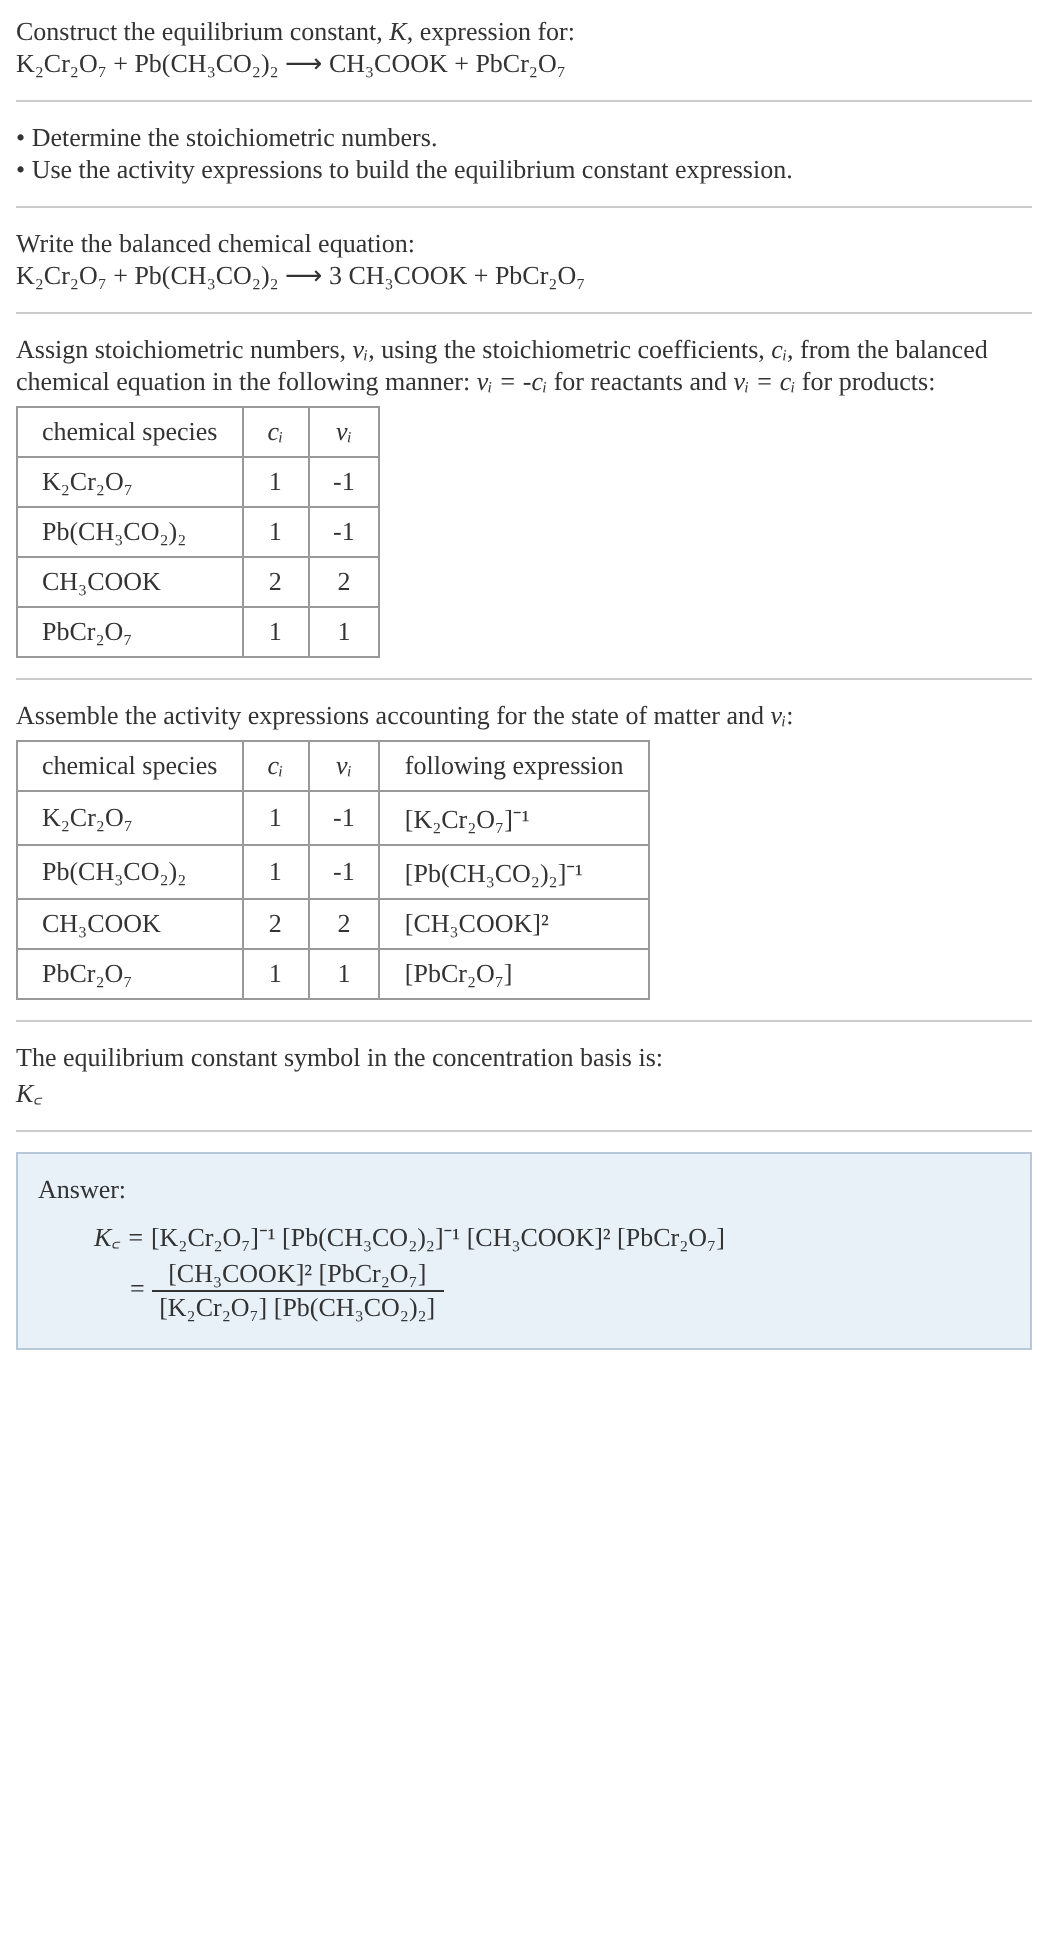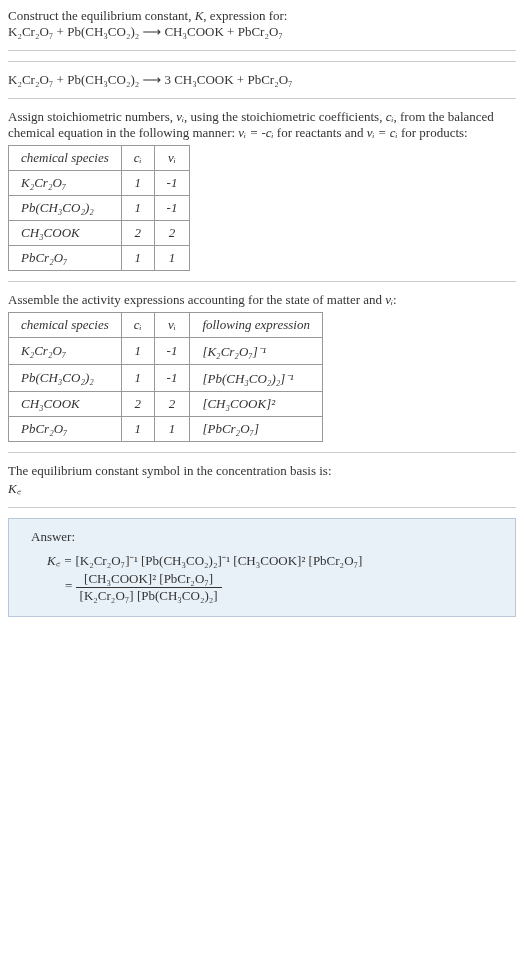--- a/index.html
+++ b/index.html
@@ -24,37 +24,35 @@
     }
     table {
       border-collapse: collapse;
       margin-top: 4px;
     }
     th, td {
       border: 1px solid #999;
       padding: 4px 12px;
       text-align: left;
       font-weight: normal;
-      font-style: italic;
     }
     th {
       background: #fff;
     }
     td.center, th.center {
       text-align: center;
     }
     .answer-box {
       background: #e8f0f8;
       border: 1px solid #b8c8d8;
       padding: 10px;
       margin-top: 4px;
     }
     .answer-box .label {
       margin-bottom: 6px;
-      margin-left: 12px;
     }
     .eq-line {
       margin: 2px 0;
       padding-left: 28px;
     }
     .frac {
       display: inline-block;
       vertical-align: middle;
       text-align: center;
       font-family: Liberation Serif, serif;
@@ -82,26 +80,29 @@
 
 <div class="section">
   <span>Construct the equilibrium constant, </span><span class="italic">K</span><span>, expression for:</span><br>
   <span>K₂Cr₂O₇ + Pb(CH₃CO₂)₂  ⟶  CH₃COOK + PbCr₂O₇</span>
 </div>
 
 <hr>
 
 <div class="section">
   <ul class="bullet-list">
+    <li>Determine the stoichiometric numbers.</li>
+    <li>Use the activity expressions to build the equilibrium constant expression.</li>
   </ul>
 </div>
 
 <hr>
 
 <div class="section">
+  <div>Write the balanced chemical equation:</div>
   <span>K₂Cr₂O₇ + Pb(CH₃CO₂)₂  ⟶  3 CH₃COOK + PbCr₂O₇</span>
 </div>
 
 <hr>
 
 <div class="section">
   <div>
     <span>Assign stoichiometric numbers, </span><span class="italic">νᵢ</span><span>, using the stoichiometric coefficients, </span><span class="italic">cᵢ</span><span>, from the balanced chemical equation in the following manner: </span><span class="italic">νᵢ = -cᵢ</span><span> for reactants and </span><span class="italic">νᵢ = cᵢ</span><span> for products:</span>
   </div>
   <table>

